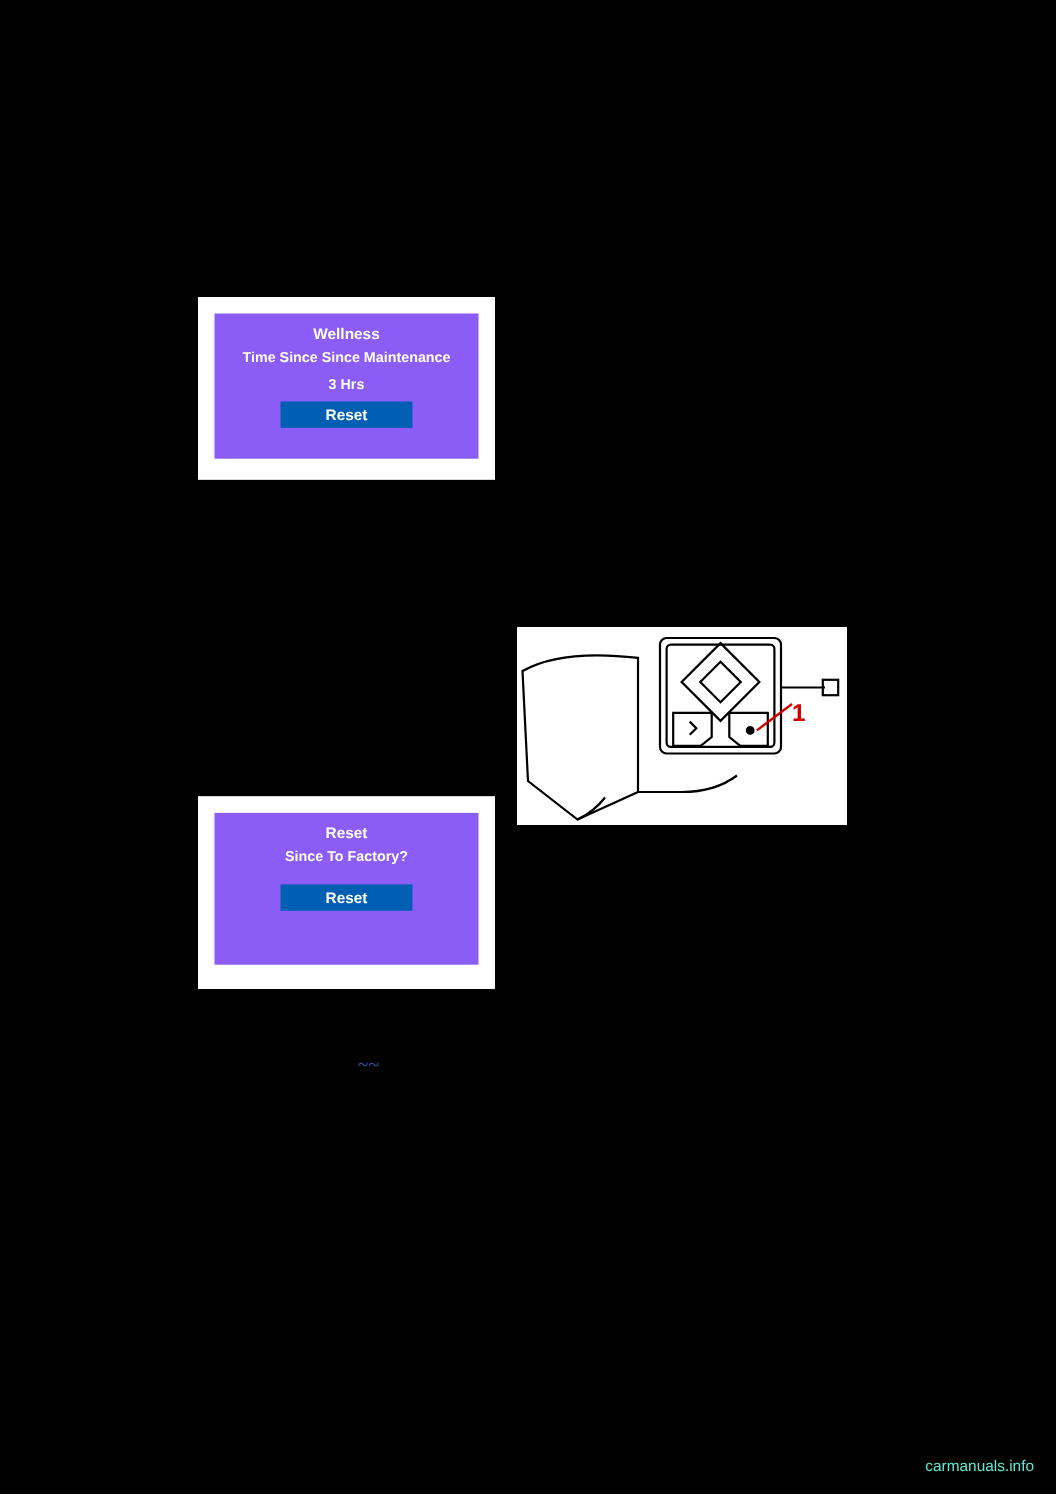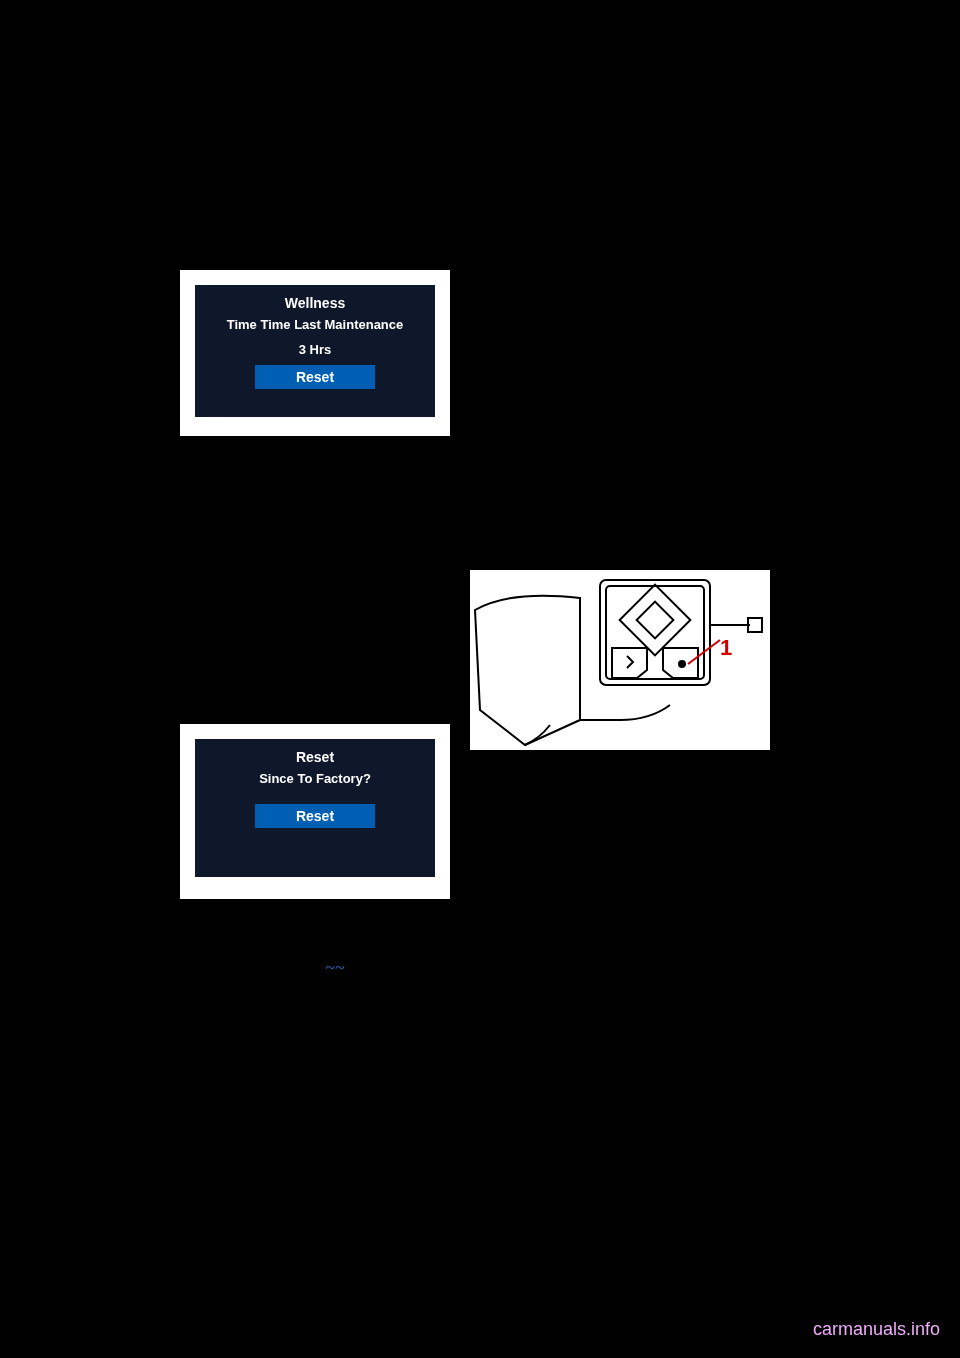--- a/index.html
+++ b/index.html
@@ -15,21 +15,21 @@
     width: 960px;
     height: 1358px;
   }
   .screen {
     position: absolute;
     background: #fff;
     border: 1px solid #fff;
     box-sizing: border-box;
   }
   .screen-inner {
-    background: #0f172a;
+    background: #8b5cf6;
     margin: 14px;
     padding: 10px 12px;
     text-align: center;
     font-weight: bold;
   }
   .screen1 {
     left: 180px;
     top: 270px;
     width: 270px;
     height: 166px;
@@ -90,33 +90,33 @@
     top: 958px;
     color: #2b5fb0;
     font-style: italic;
     font-family: cursive;
     font-size: 18px;
   }
   .watermark {
     position: absolute;
     right: 20px;
     bottom: 18px;
-    color: #f0abfc;
-    font-size: 18px;
+    color: #5eead4;
+    font-size: 14px;
   }
 </style>
 </head>
 <body>
 
 <div class="page">
 
   <div class="screen screen1">
     <div class="screen-inner">
       <div class="scr-title">Wellness</div>
-      <div class="scr-sub">Time Time Last Maintenance</div>
+      <div class="scr-sub">Time Since Since Maintenance</div>
       <div class="scr-value">3   Hrs</div>
       <div class="scr-button">Reset</div>
     </div>
   </div>
 
   <div class="screen screen2">
     <div class="screen-inner">
       <div class="scr-title">Reset</div>
       <div class="scr-sub">Since To Factory?</div>
       <div style="height:8px"></div>

